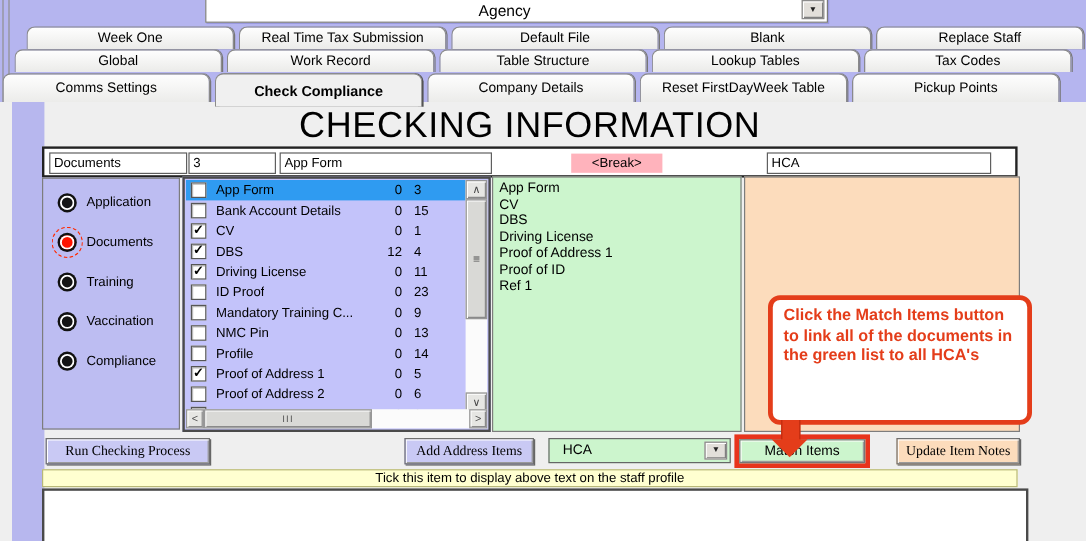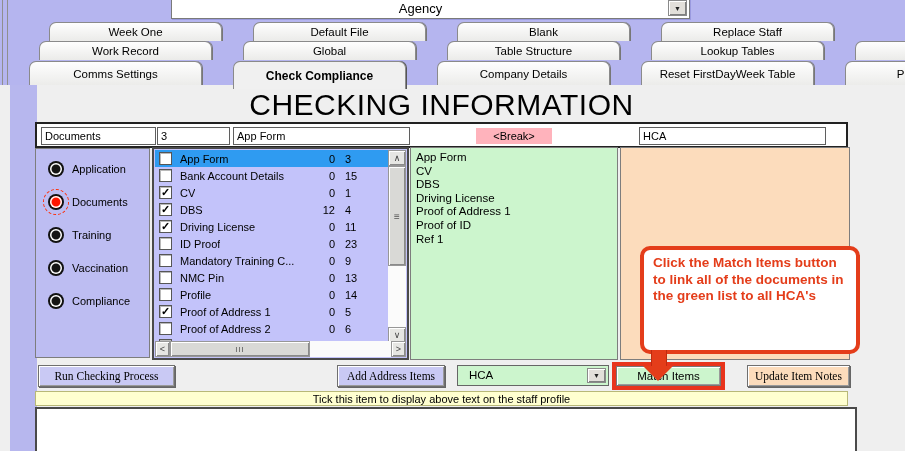--- a/index.html
+++ b/index.html
@@ -34,21 +34,21 @@
   #tabs-row-0{left:22px;top:22px;height:19px;}
   #tabs-row-1{left:12px;top:41px;height:19px;}
   #tabs-row-2{left:2px;top:61px;height:25px;}
   .tab{
     width:171px;flex:0 0 auto;
     background:linear-gradient(#fefefe,#ebebe9);
     border:1px solid #8a8a8a;border-bottom:none;
     border-radius:7px 7px 0 0;
     box-shadow:1px 0 0 #777;
     display:flex;align-items:center;justify-content:center;
-    font-size:11.5px;color:#000;cursor:default;margin-left:27px;
+    font-size:11.5px;color:#000;cursor:default;
   }
   .tab.active{
     background:#f0f0f0;font-weight:bold;font-size:12px;
     height:27px;z-index:6;box-shadow:1px 0 0 #555;
   }
 
   
   #main-panel{left:0;top:85px;width:905px;height:366px;background:#efefef;z-index:1;}
   #left-lavender{left:10px;top:85px;width:27px;height:366px;background:#b7b7ee;z-index:1;}
   .frame-line{width:1px;background:#8f8f8f;z-index:0;}
@@ -223,27 +223,28 @@
 <div class="abs frame-line" id="fl1"></div>
 <div class="abs frame-line" id="fl2"></div>
 
 <div class="abs" id="agency-combo">
   <span class="val">Agency</span>
   <span class="combo-btn">▼</span>
 </div>
 
 <div class="tab-row" id="tabs-row-0">
     <div class="tab">Week One</div>
+    <div class="tab">Real Time Tax Submission</div>
     <div class="tab">Default File</div>
     <div class="tab">Blank</div>
     <div class="tab">Replace Staff</div>
   </div>
 <div class="tab-row" id="tabs-row-1">
+    <div class="tab">Global</div>
     <div class="tab">Work Record</div>
-    <div class="tab">Global</div>
     <div class="tab">Table Structure</div>
     <div class="tab">Lookup Tables</div>
     <div class="tab">Tax Codes</div>
   </div>
 <div class="tab-row" id="tabs-row-2">
     <div class="tab">Comms Settings</div>
     <div class="tab active">Check Compliance</div>
     <div class="tab">Company Details</div>
     <div class="tab">Reset FirstDayWeek Table</div>
     <div class="tab">Pickup Points</div>

